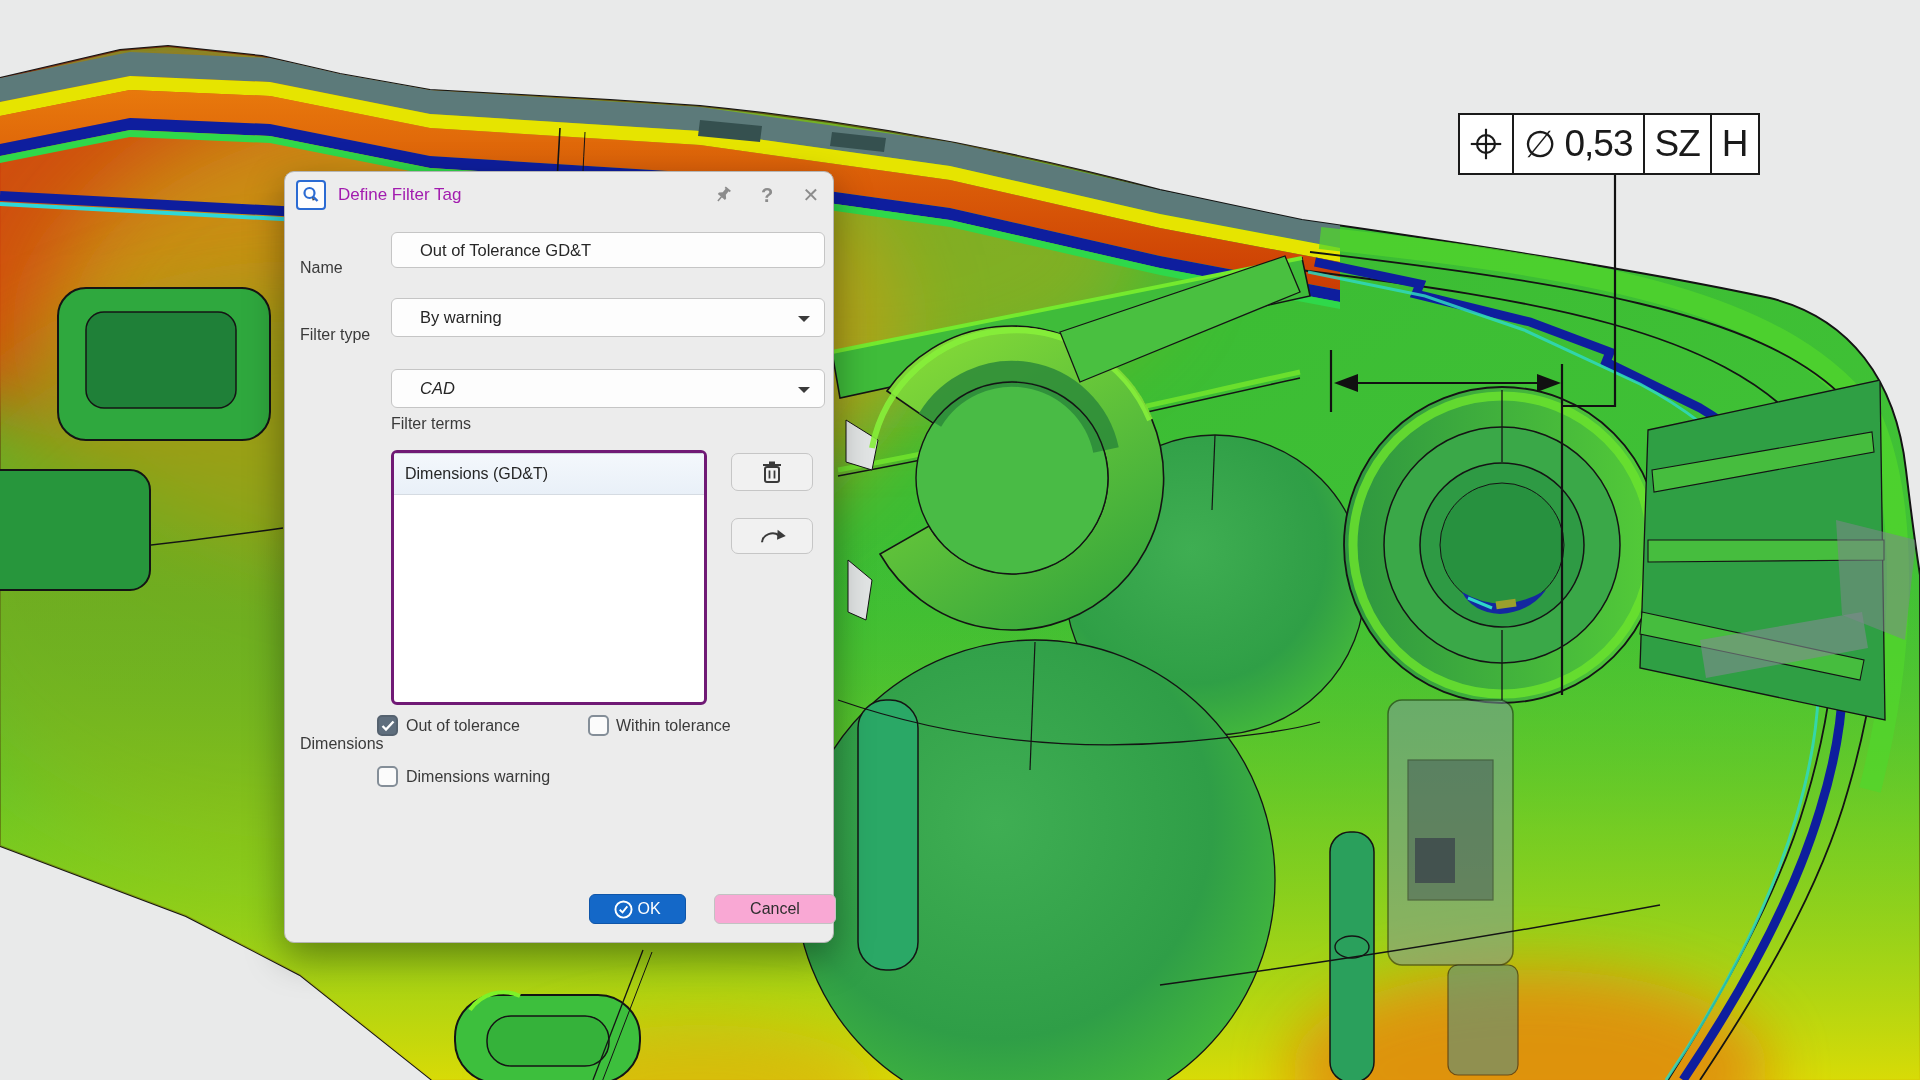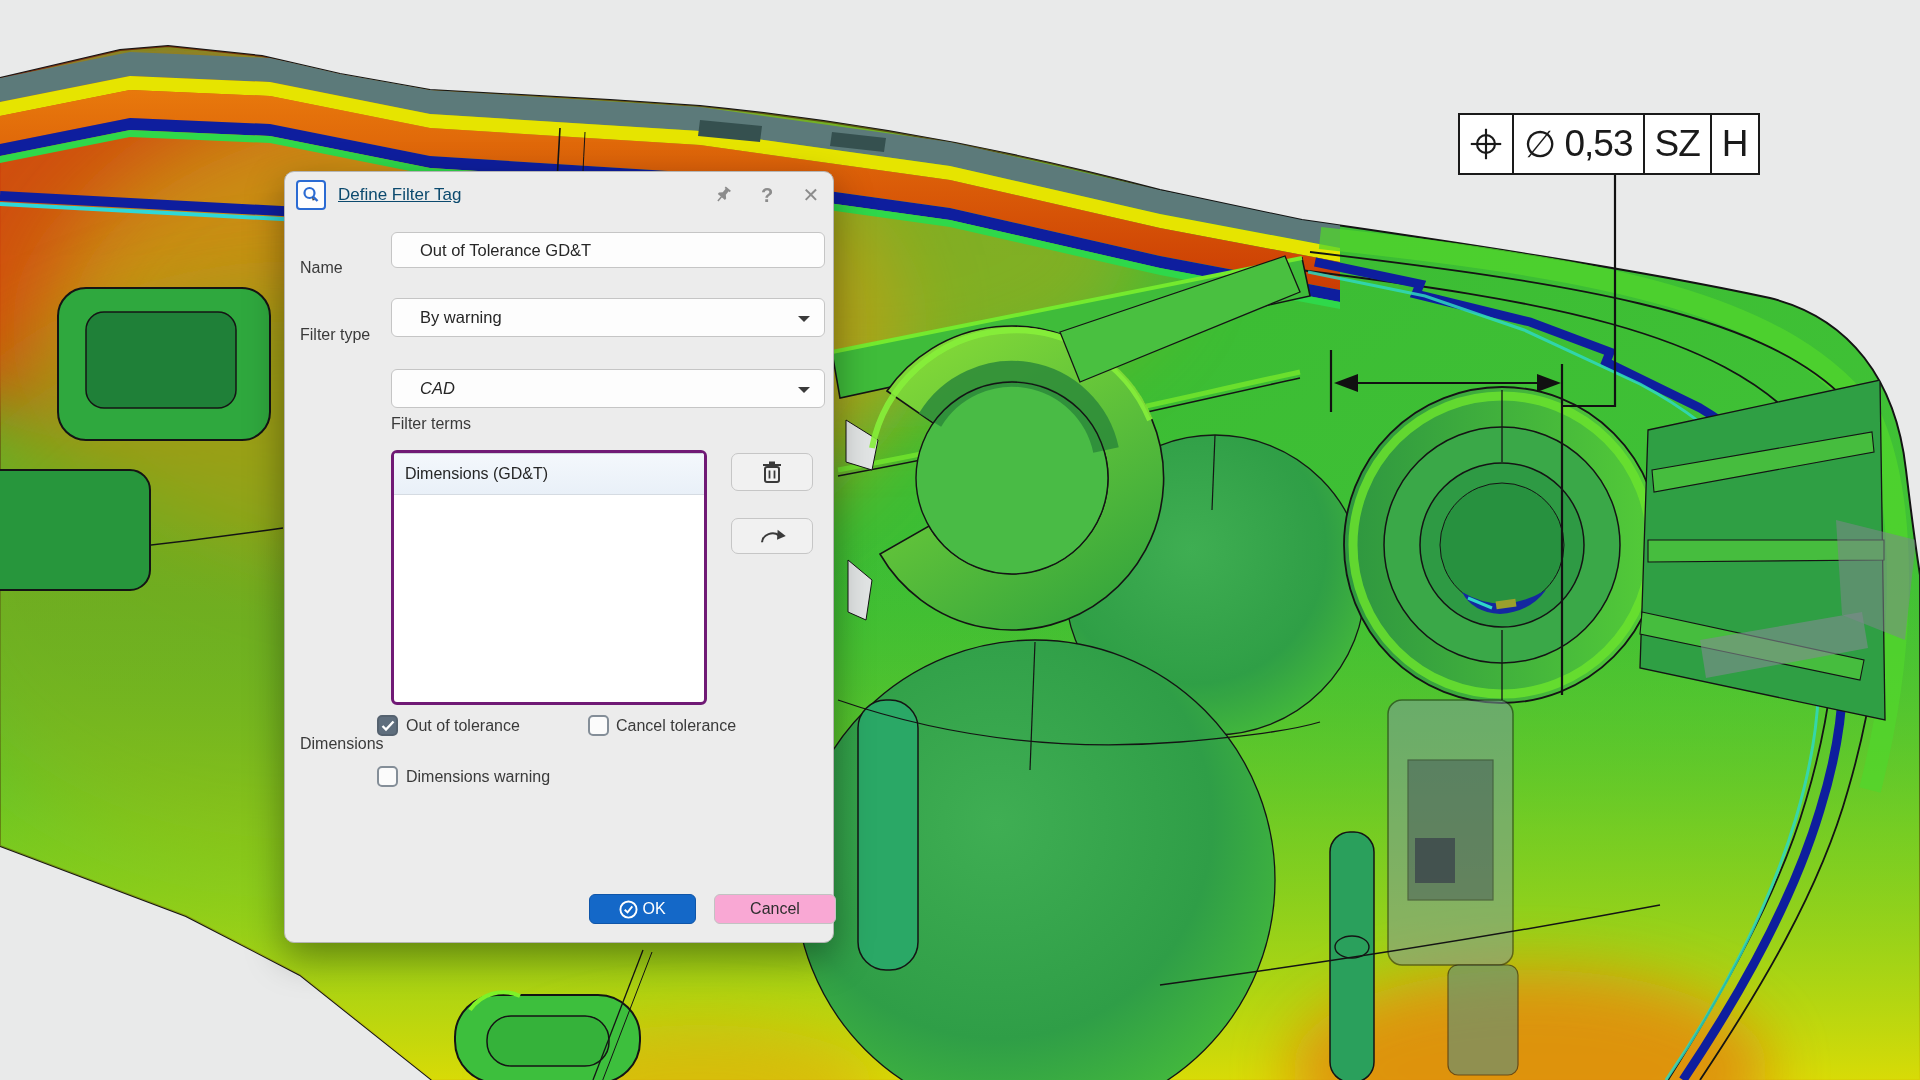--- a/index.html
+++ b/index.html
@@ -15,21 +15,21 @@
   .gdt-cell:last-child{border-right:none;}
   .gdt-sym{width:34px;padding:0 9px;}
 
   
   .dialog{position:absolute;left:284px;top:171px;width:548px;height:770px;background:var(--dialog-bg,#ececec);
           border:1px solid #b5b5b5;border-radius:10px;box-shadow:0 14px 38px rgba(0,0,0,.38);z-index:5;
           color:#3a3a3a;font-size:16px;}
   .titlebar{position:absolute;left:0;top:0;right:0;height:46px;display:flex;align-items:center;border-radius:10px 10px 0 0;}
   .app-icon{width:26px;height:26px;margin-left:11px;border:2px solid var(--icon-blue,#2b6bd3);border-radius:4px;
             background:#fdfdfd;display:flex;align-items:center;justify-content:center;}
-  .dlg-title{margin-left:12px;color:#0c4a6e;font-size:17px;text-decoration:underline;}
+  .dlg-title{margin-left:12px;color:#a21caf;font-size:17px;}
   .tb-icons{position:absolute;right:0;top:0;height:46px;display:flex;align-items:center;}
   .tb-ico{width:44px;height:40px;display:flex;align-items:center;justify-content:center;color:#8c8c8c;
           font-size:20px;font-weight:600;cursor:default;}
   .row-label{position:absolute;left:15px;color:#3a3a3a;margin-top:18px;}
   .field{position:absolute;left:106px;width:434px;background:#fdfdfd;border:1px solid #c5c5c5;border-radius:6px;
          box-sizing:border-box;display:flex;align-items:center;padding:0 28px;color:#262626;font-size:16.5px;}
   .caret{position:absolute;right:14px;top:50%;margin-top:-2px;width:0;height:0;
          border-left:6px solid transparent;border-right:6px solid transparent;border-top:6px solid #3a3a3a;}
   .section-label{position:absolute;left:106px;top:243px;color:#3a3a3a;}
   .listbox{position:absolute;left:106px;top:278px;width:310px;height:249px;background:#fff;border:3px solid #701a75;
@@ -37,21 +37,21 @@
   .list-item{height:41px;display:flex;align-items:center;padding:0 11px;color:#262626;
              border-bottom:1px solid #d5dbe2;background:linear-gradient(#f4f8fc,#e9f0f8);box-shadow:inset 0 1px 0 #cdd4db;}
   .side-btn{position:absolute;left:446px;width:82px;background:#f1f1f1;border:1px solid #c6c6c6;border-radius:7px;
             display:flex;align-items:center;justify-content:center;box-sizing:border-box;}
   .checkbox{position:absolute;width:21px;height:21px;border-radius:5px;box-sizing:border-box;
             background:#fbfbfb;border:2px solid #848e98;}
   .checkbox.checked{background:#5f6e7d;border-color:#55626f;display:flex;align-items:center;justify-content:center;}
   .cb-label{position:absolute;color:#3a3a3a;}
   .btn{position:absolute;height:30px;border-radius:6px;display:flex;align-items:center;justify-content:center;
        font-size:16px;box-sizing:border-box;}
-  .btn-ok{left:304px;top:722px;width:107px;background:var(--accent-blue,#1468c8);border:1px solid #0f55a8;color:#fff;gap:4px;}
+  .btn-ok{left:304px;top:722px;width:97px;background:var(--accent-blue,#1468c8);border:1px solid #0f55a8;color:#fff;gap:4px;}
   .btn-cancel{left:429px;top:722px;width:122px;background:#f9a8d4;border:1px solid #c2c2c2;color:#2e2e2e;}
 </style>
 </head>
 <body>
 
 <div class="stage">
 
   <svg class="scene" width="1920" height="1080" viewBox="0 0 1920 1080">
     <defs>
       <linearGradient id="gBase" x1="0" y1="0" x2="1" y2="1">
@@ -304,21 +304,21 @@
 
     <span class="row-label" style="top:545px;">Dimensions</span>
     <span class="checkbox checked" style="left:92px;top:543px;">
       <svg width="14" height="12" viewBox="0 0 14 12">
         <path d="M1.5 6 L5 9.5 L12.5 1.5" fill="none" stroke="#fff" stroke-width="2.4"></path>
       </svg>
     </span>
     <span class="cb-label" style="left:121px;top:545px;text-align:right;">Out of tolerance</span>
 
     <span class="checkbox" style="left:303px;top:543px;"></span>
-    <span class="cb-label" style="left:331px;top:545px;">Cancel tolerance</span>
+    <span class="cb-label" style="left:331px;top:545px;">Within tolerance</span>
 
     <span class="checkbox" style="left:92px;top:594px;"></span>
     <span class="cb-label" style="left:121px;top:596px;">Dimensions warning</span>
 
     <div class="btn btn-ok">
       <svg width="19" height="19" viewBox="0 0 20 20">
         <circle cx="10" cy="10" r="8.5" fill="none" stroke="#fff" stroke-width="2"></circle>
         <path d="M6 10.2 L9 13 L14 6.8" fill="none" stroke="#fff" stroke-width="2"></path>
       </svg>
       <span>OK</span>

